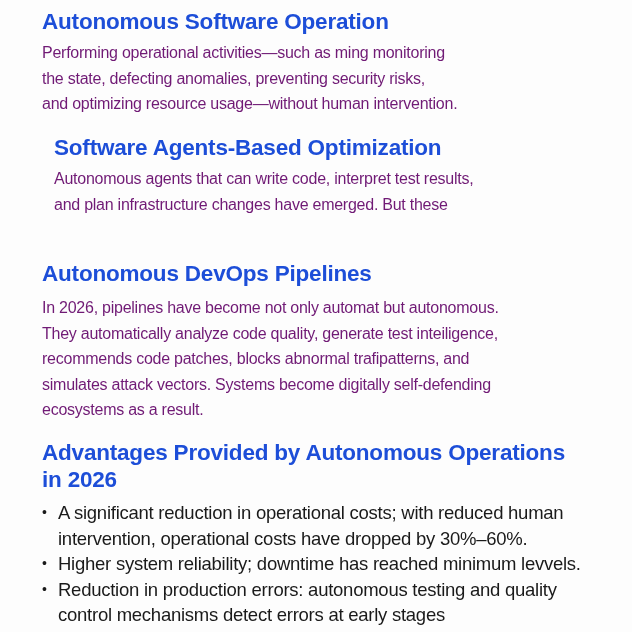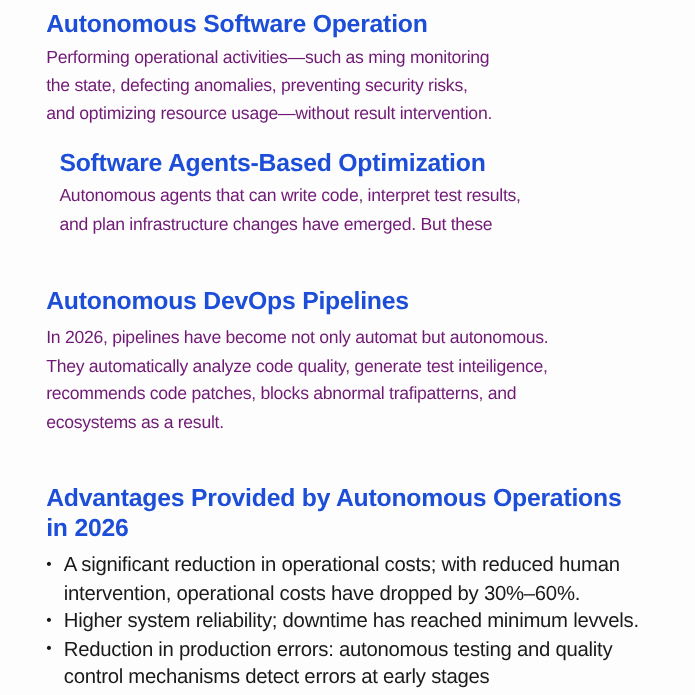--- a/index.html
+++ b/index.html
@@ -75,38 +75,39 @@
 </head>
 <body>
 
 <div class="page">
 
   <div class="section" id="s1">
     <h2>Autonomous Software Operation</h2>
     <p>
       <span class="line">Performing operational activities—such as ming monitoring</span>
       <span class="line">the state, defecting anomalies, preventing security risks,</span>
-      <span class="line">and optimizing resource usage—without result intervention.</span>
+      <span class="line">and optimizing resource usage—without human intervention.</span>
     </p>
   </div>
 
   <div class="section" id="s2">
     <h2>Software Agents-Based Optimization</h2>
     <p>
       <span class="line">Autonomous agents that can write code, interpret test results,</span>
       <span class="line">and plan infrastructure changes have emerged. But these</span>
     </p>
   </div>
 
   <div class="section" id="s3">
     <h2>Autonomous DevOps Pipelines</h2>
     <p>
       <span class="line">In 2026, pipelines have become not only automat but autonomous.</span>
       <span class="line">They automatically analyze code quality, generate test inteiligence,</span>
       <span class="line">recommends code patches, blocks abnormal trafipatterns, and</span>
+      <span class="line">simulates attack vectors. Systems become digitally self-defending</span>
       <span class="line">ecosystems as a result.</span>
     </p>
   </div>
 
   <div class="section" id="s4">
     <h2>
       <span class="line">Advantages Provided by Autonomous Operations</span>
       <span class="line">in 2026</span>
     </h2>
     <ul>

